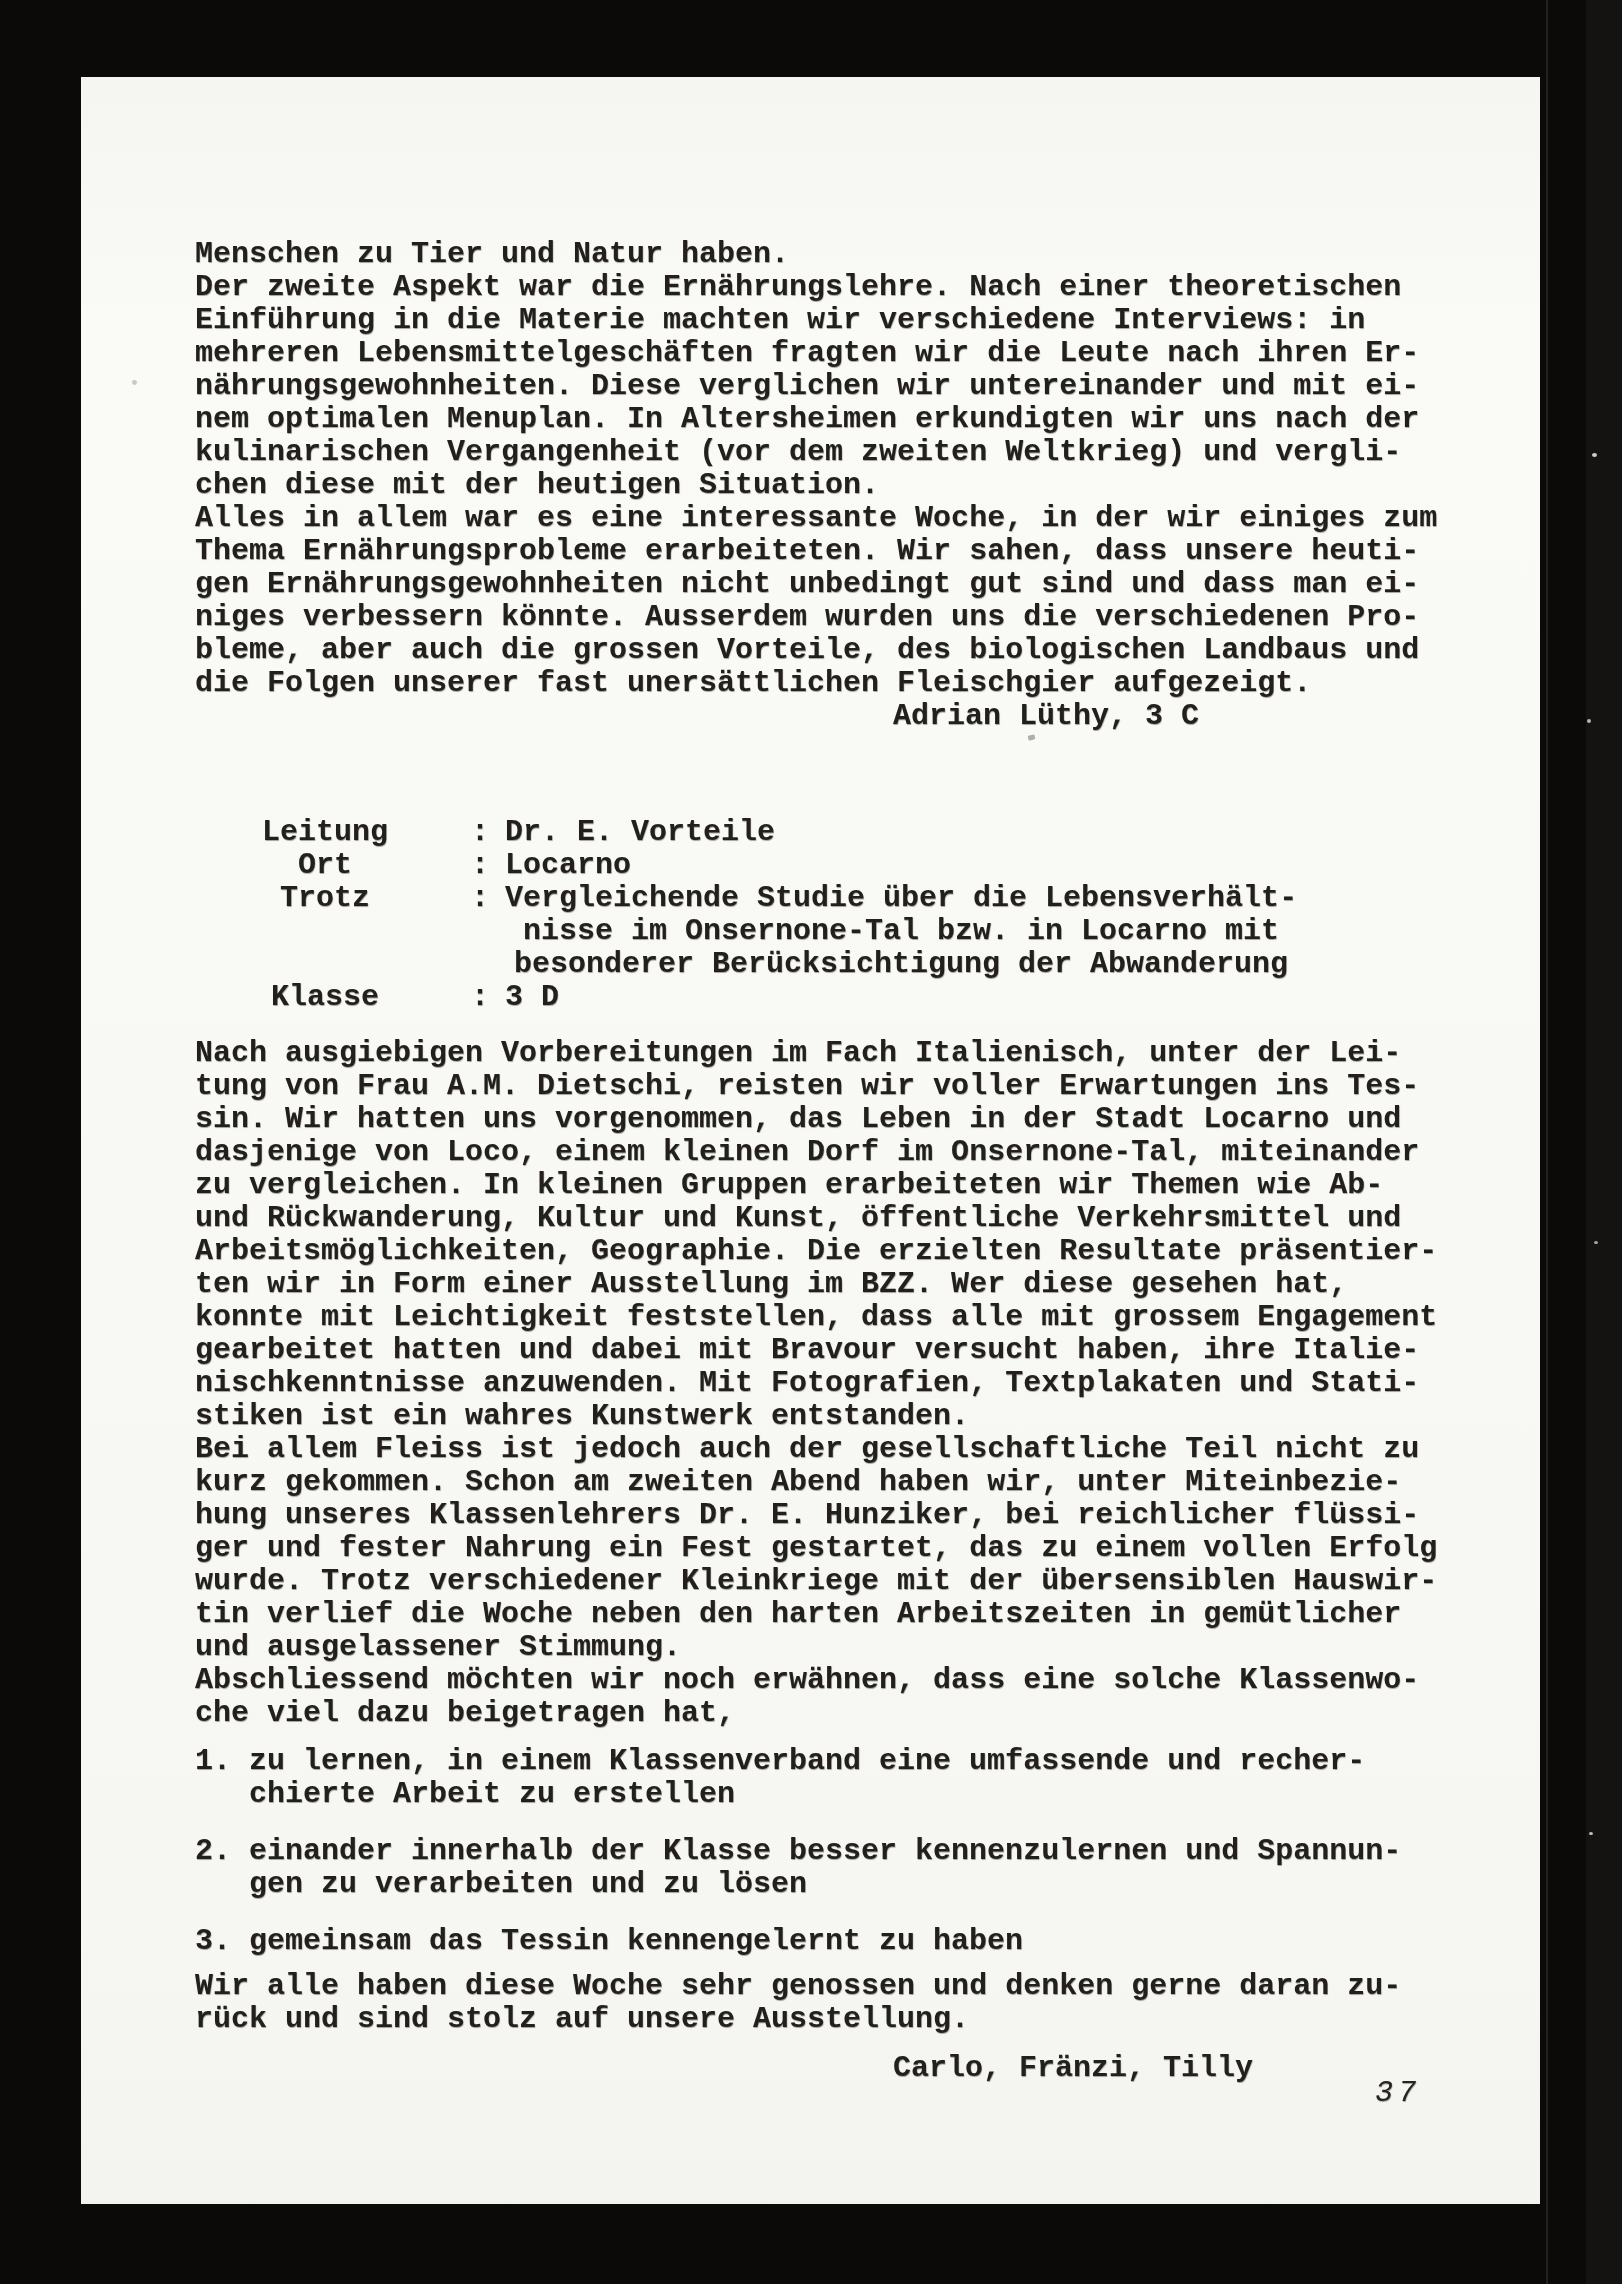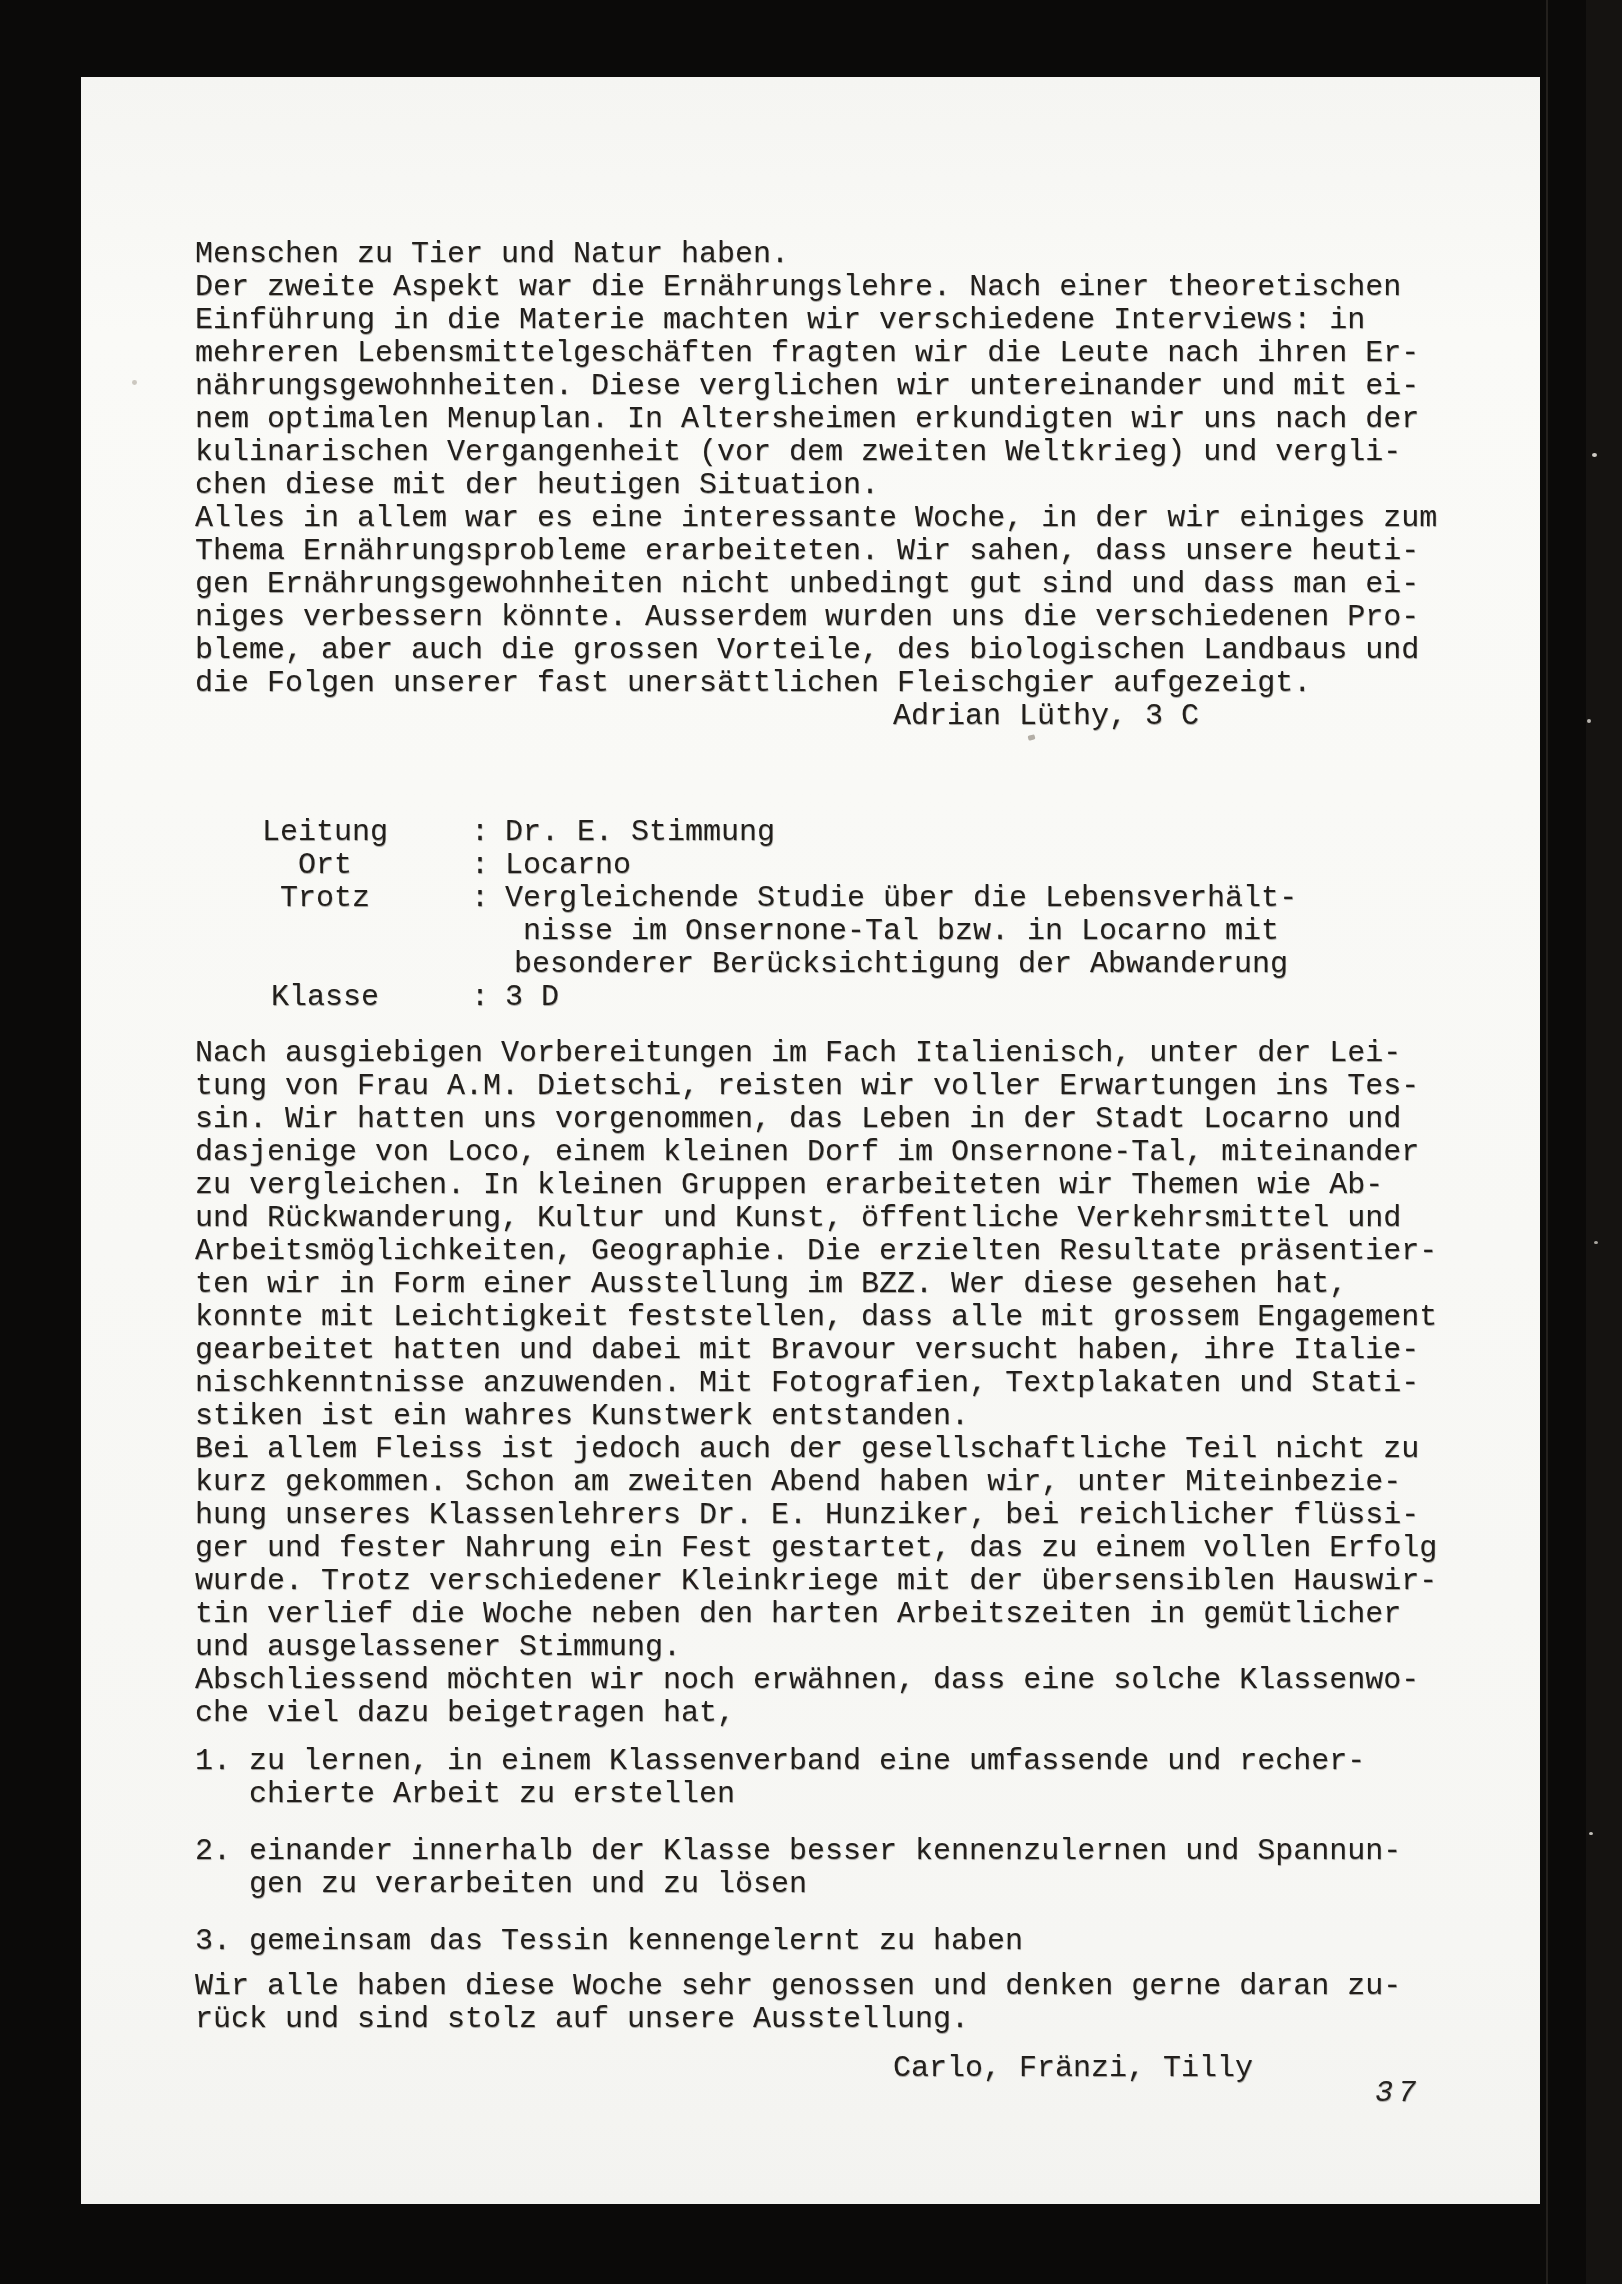--- a/index.html
+++ b/index.html
@@ -22,20 +22,21 @@
   }
   .page{
     position:absolute;left:81px;top:77px;width:1459px;height:2127px;
     background:linear-gradient(180deg,#f5f5f2 0%,#fafaf7 12%,#f8f8f5 55%,#f6f6f3 88%,#f3f3f0 100%);
   }
   .content{
     position:absolute;left:114px;top:161px;
     font-size:30px;line-height:33px;
     color:#221f1c;
     text-shadow:0.5px 0.5px 0.7px rgba(30,26,22,0.38);
+    font-weight:bold;
   }
   .block{white-space:pre;}
   .sig{margin-left:698px;}
   .info-table{margin-top:83px;}
   .info-row{display:flex;text-align:center;}
   .info-label{width:260px;white-space:pre;}
   .info-colon{width:50px;white-space:pre;}
   .info-value{white-space:pre;}
   .para2{margin-top:23px;}
   .list{margin-top:14.6px;}
@@ -85,21 +86,21 @@
 niges verbessern könnte. Ausserdem wurden uns die verschiedenen Pro-
 bleme, aber auch die grossen Vorteile, des biologischen Landbaus und
 die Folgen unserer fast unersättlichen Fleischgier aufgezeigt.</div>
 
       <div class="block sig">Adrian Lüthy, 3 C</div>
 
       <div class="info-table">
         <div class="info-row">
           <span class="info-label">Leitung</span>
           <span class="info-colon">:</span>
-          <span class="info-value">Dr. E. Stimmung</span>
+          <span class="info-value">Dr. E. Vorteile</span>
         </div>
         <div class="info-row">
           <span class="info-label">Ort</span>
           <span class="info-colon">:</span>
           <span class="info-value">Locarno</span>
         </div>
         <div class="info-row">
           <span class="info-label">Trotz</span>
           <span class="info-colon">:</span>
           <span class="info-value">Vergleichende Studie über die Lebensverhält-

